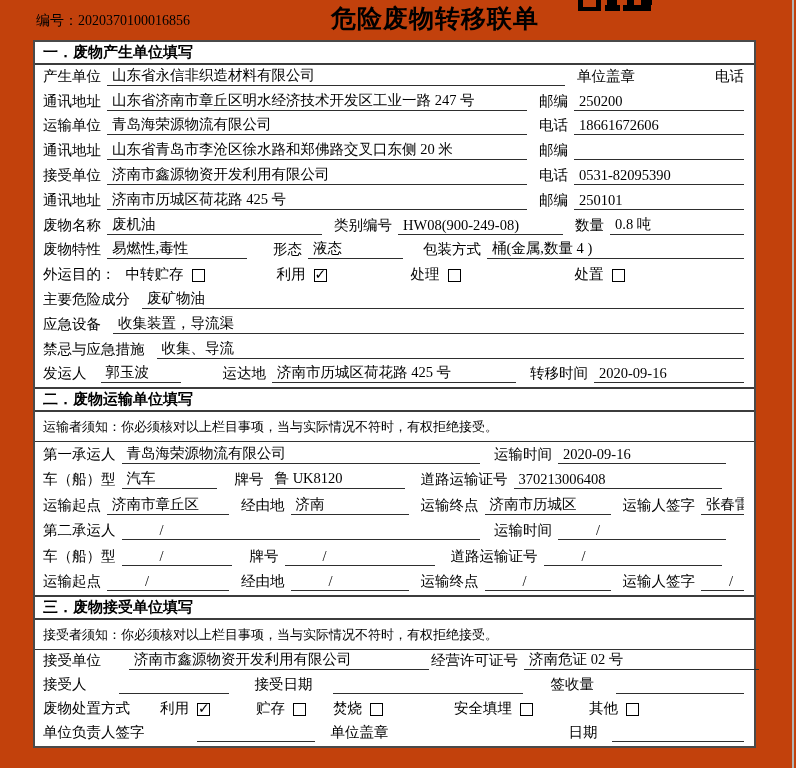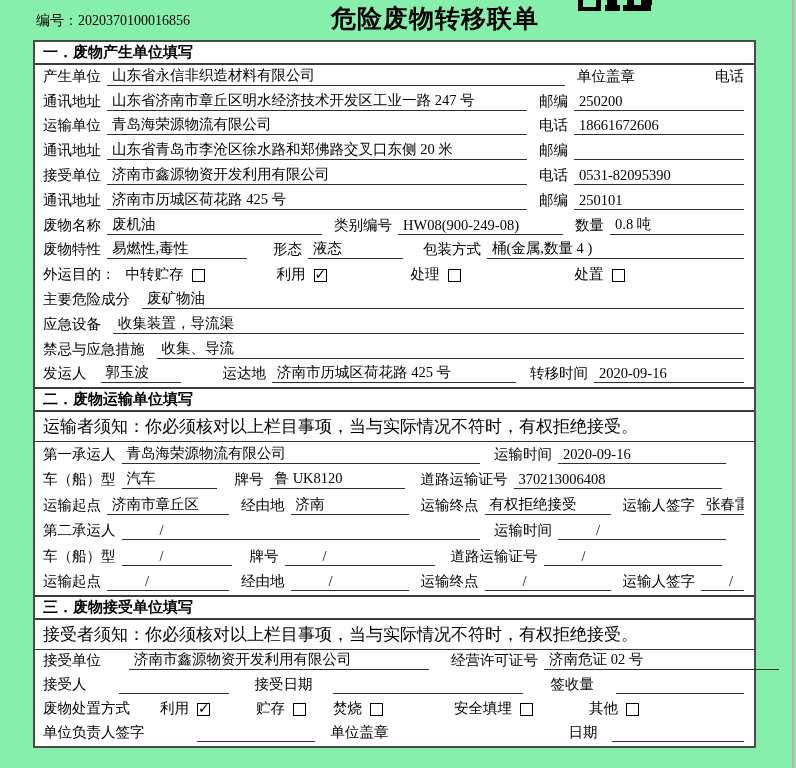--- a/index.html
+++ b/index.html
@@ -2,38 +2,38 @@
 <html><head>
 <meta charset="utf-8">
 <style>
   * { margin:0; padding:0; box-sizing:border-box; }
   html,body { background:#fff; }
   body {
     width:796px; height:768px; overflow:hidden;
     font-family:"Liberation Serif","DejaVu Serif",serif;
     color:#000;
   }
-  .sheet { position:relative; width:796px; height:768px; background:#86efac; }
+  .sheet { position:relative; width:796px; height:768px; background:#c2410c; }
 
   .edge-line { position:absolute; top:0; right:2px; width:2px; height:768px; background:#b4b4b4; }
 
   .qr-frag { position:absolute; top:0; left:578px; width:76px; height:11px; }
 
   .doc-header { position:absolute; top:0; left:0; width:796px; height:40px; }
   .serial { position:absolute; left:36px; top:12px; font-size:14px; white-space:nowrap; }
   .doc-title { position:absolute; left:331px; top:2px; font-size:25px; font-weight:bold; letter-spacing:1px; white-space:nowrap; }
 
   .form { position:absolute; top:40px; left:33px; width:723px; height:708px;
           border:2px solid #4a4a4a; background:#fff; display:flex; flex-direction:column; }
 
   .sec-title { flex:none; display:flex; align-items:center; font-weight:bold; font-size:15px;
                padding:0 8px; height:23px; border-bottom:2px solid #3c3c3c; }
   .sec-title.mid { height:25px; border-top:2px solid #3c3c3c; }
 
-  .notice { flex:none; display:flex; align-items:center; font-size:17px; padding:0 8px;
+  .notice { flex:none; display:flex; align-items:center; font-size:13px; padding:0 8px;
             height:30px; border-bottom:1px solid #333; white-space:nowrap; }
 
   .row { flex:none; display:flex; align-items:flex-end; padding:12px 10px 4px 8px;
          height:24.8px; font-size:14.5px; }
   .s2 .row { height:25.5px; }
   .s3 .row { height:24px; }
 
   .lbl { white-space:nowrap; flex:none; }
   .val { border-bottom:1px solid #2e2e2e; padding:0 5px; white-space:nowrap;
          overflow:hidden; flex:none; margin-left:6px; }
@@ -202,21 +202,21 @@
         <span class="lbl" style="margin-left:16px">道路运输证号</span>
         <span class="val grow" style="margin-right:22px">370213006408</span>
       </div>
 
       <div class="row">
         <span class="lbl">运输起点</span>
         <span class="val" style="width:122px">济南市章丘区</span>
         <span class="lbl" style="margin-left:12px">经由地</span>
         <span class="val" style="width:118px">济南</span>
         <span class="lbl" style="margin-left:12px">运输终点</span>
-        <span class="val" style="width:126px">有权拒绝接受</span>
+        <span class="val" style="width:126px">济南市历城区</span>
         <span class="lbl" style="margin-left:12px">运输人签字</span>
         <span class="val grow">张春雷</span>
       </div>
 
       <div class="row">
         <span class="lbl">第二承运人</span>
         <span class="val grow ind">/</span>
         <span class="lbl" style="margin-left:14px">运输时间</span>
         <span class="val ind" style="width:168px;margin-right:18px">/</span>
       </div>
@@ -242,21 +242,21 @@
       </div>
     </div>
 
     <div class="sec-title mid">三．废物接受单位填写</div>
     <div class="notice">接受者须知：你必须核对以上栏目事项，当与实际情况不符时，有权拒绝接受。</div>
     <div class="s3">
 
       <div class="row">
         <span class="lbl">接受单位</span>
         <span class="val" style="width:300px;margin-left:28px">济南市鑫源物资开发利用有限公司</span>
-        <span class="lbl" style="margin-left:22px">经营许可证号</span>
+        <span class="lbl" style="margin-left:2px">经营许可证号</span>
         <span class="val" style="width:235px">济南危证 02 号</span>
       </div>
 
       <div class="row">
         <span class="lbl">接受人</span>
         <span class="val" style="width:110px;margin-left:32px"></span>
         <span class="lbl" style="margin-left:26px">接受日期</span>
         <span class="val" style="width:190px;margin-left:20px"></span>
         <span class="lbl" style="margin-left:28px">签收量</span>
         <span class="val grow" style="margin-left:22px"></span>

